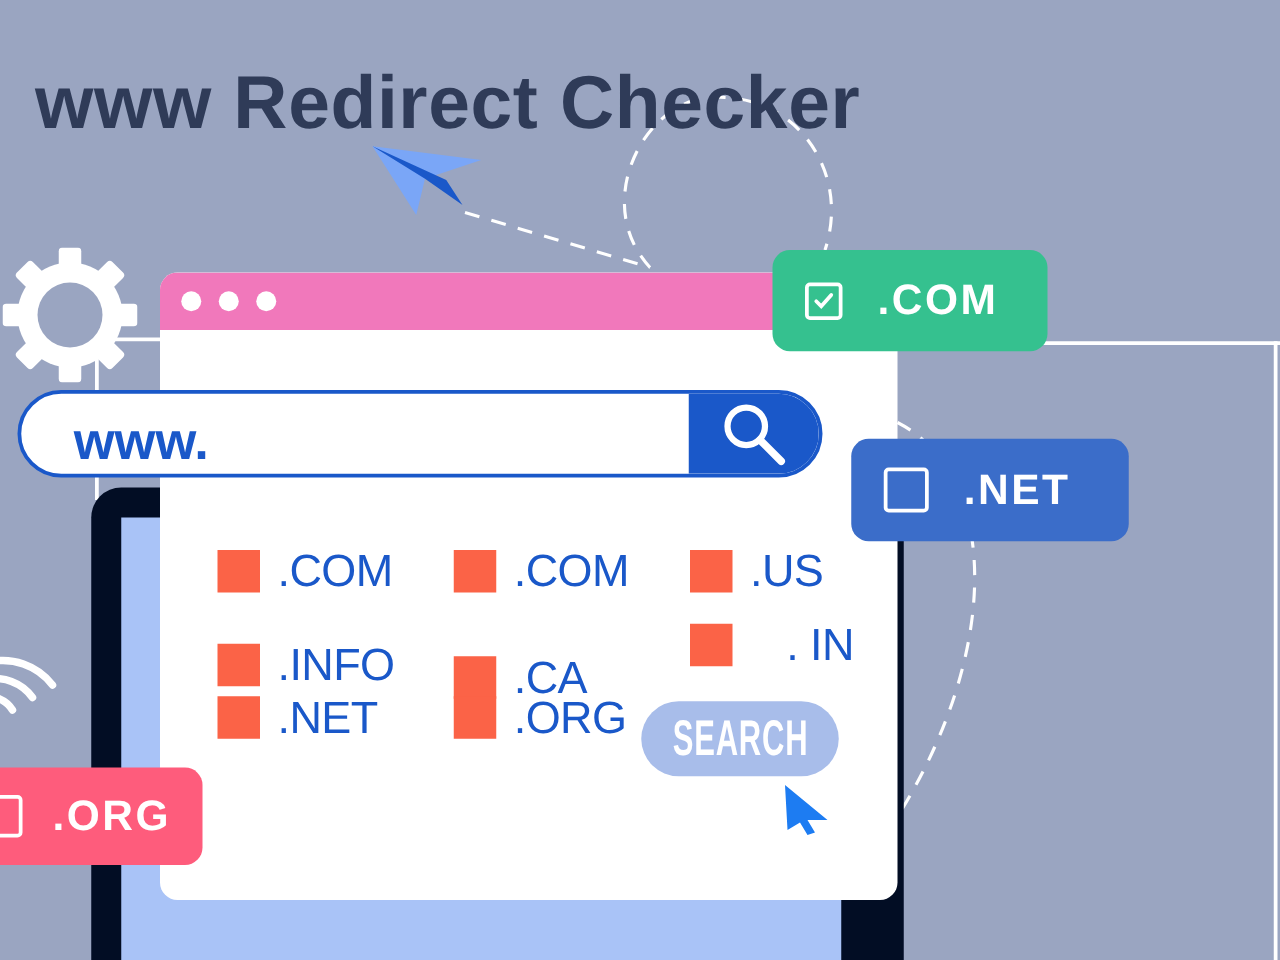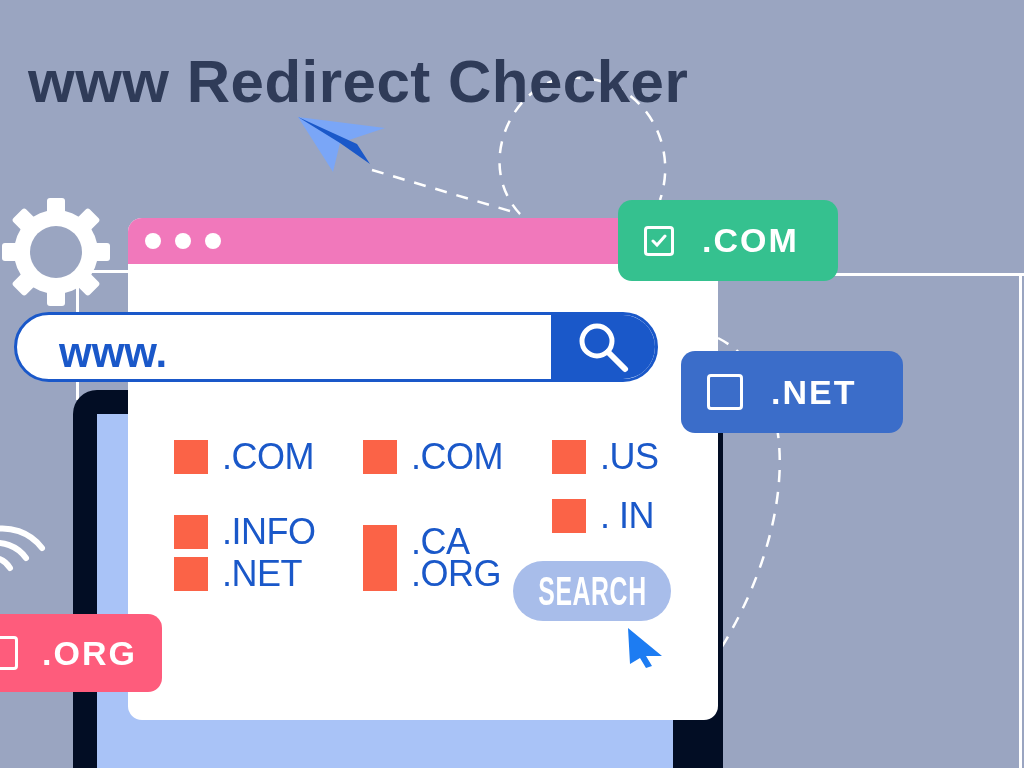--- a/index.html
+++ b/index.html
@@ -115,21 +115,21 @@
     <span>.US</span>
 </div>
 <div class="dom" style="left:174px;top:495px;margin-top:16px;">
   <div class="sq"></div>
     <span>.INFO</span>
 </div>
 <div class="dom" style="left:363px;top:495px;margin-top:26px;">
   <div class="sq"></div>
     <span>.CA</span>
 </div>
-<div class="dom" style="left:552px;top:495px;">
+<div class="dom" style="left:552px;top:495px;gap:29px;">
   <div class="sq"></div>
     <span>. IN</span>
 </div>
 <div class="dom" style="left:174px;top:553px;">
   <div class="sq"></div>
     <span>.NET</span>
 </div>
 <div class="dom" style="left:363px;top:553px;">
   <div class="sq"></div>
     <span>.ORG</span>

